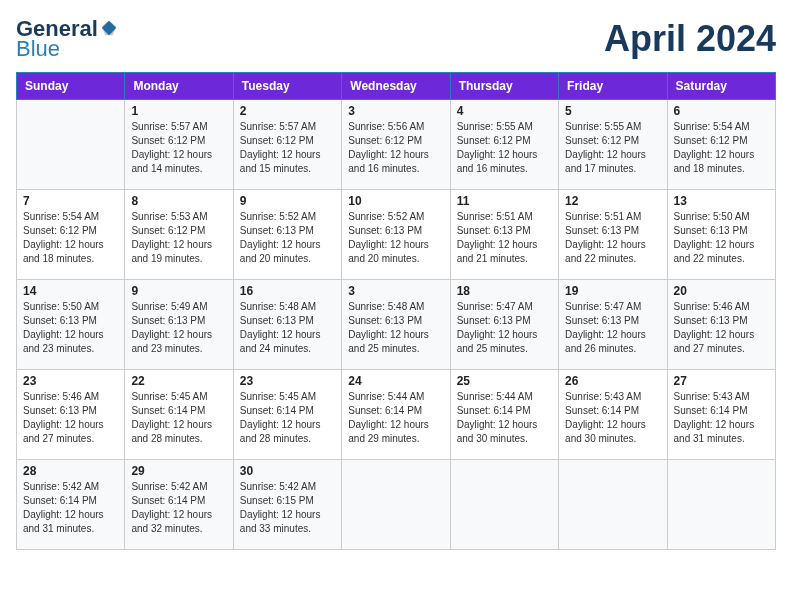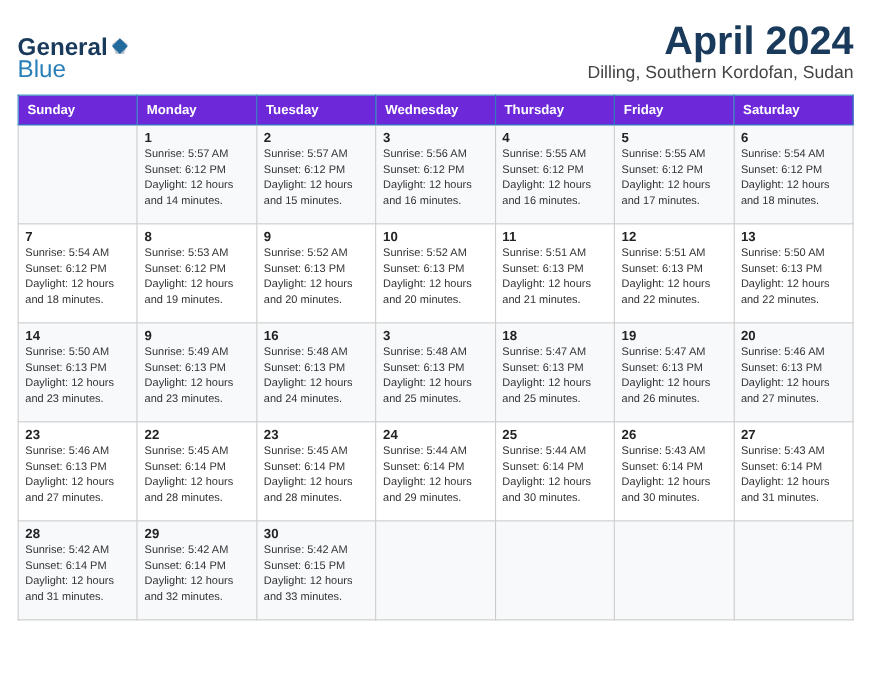--- a/index.html
+++ b/index.html
@@ -6,21 +6,21 @@
     body {
       font-family: Arial, sans-serif;
       background: #fff;
       width: 792px;
       min-height: 612px;
       padding: 16px;
     }
     .header {
       display: flex;
       justify-content: space-between;
-      align-items: flex-end;
+      align-items: center;
       margin-bottom: 10px;
     }
     .logo {
       display: flex;
       flex-direction: column;
       align-items: flex-start;
     }
     .logo-text {
       display: flex;
       align-items: center;
@@ -102,21 +102,20 @@
       <span class="logo-general">General</span>
       <svg class="logo-icon" viewBox="0 0 20 20">
         <polygon points="10,2 18,10 10,18 2,10" fill="#2980b9"></polygon>
         <polygon points="10,2 18,8 14,18 6,18 2,8" fill="#1a3a5c" opacity="0.3"></polygon>
       </svg>
     </div>
     <div style="font-size:22px;font-weight:normal;color:#2980b9;margin-top:-6px;">Blue</div>
   </div>
   <div class="title-block">
     <div class="month-title">April 2024</div>
-    <div class="location-title">Dilling, Southern Kordofan, Sudan</div>
   </div>
 </div>
 
 <table class="calendar">
   <thead>
     <tr>
     <th>Sunday</th>
         <th>Monday</th>
         <th>Tuesday</th>
         <th>Wednesday</th>

